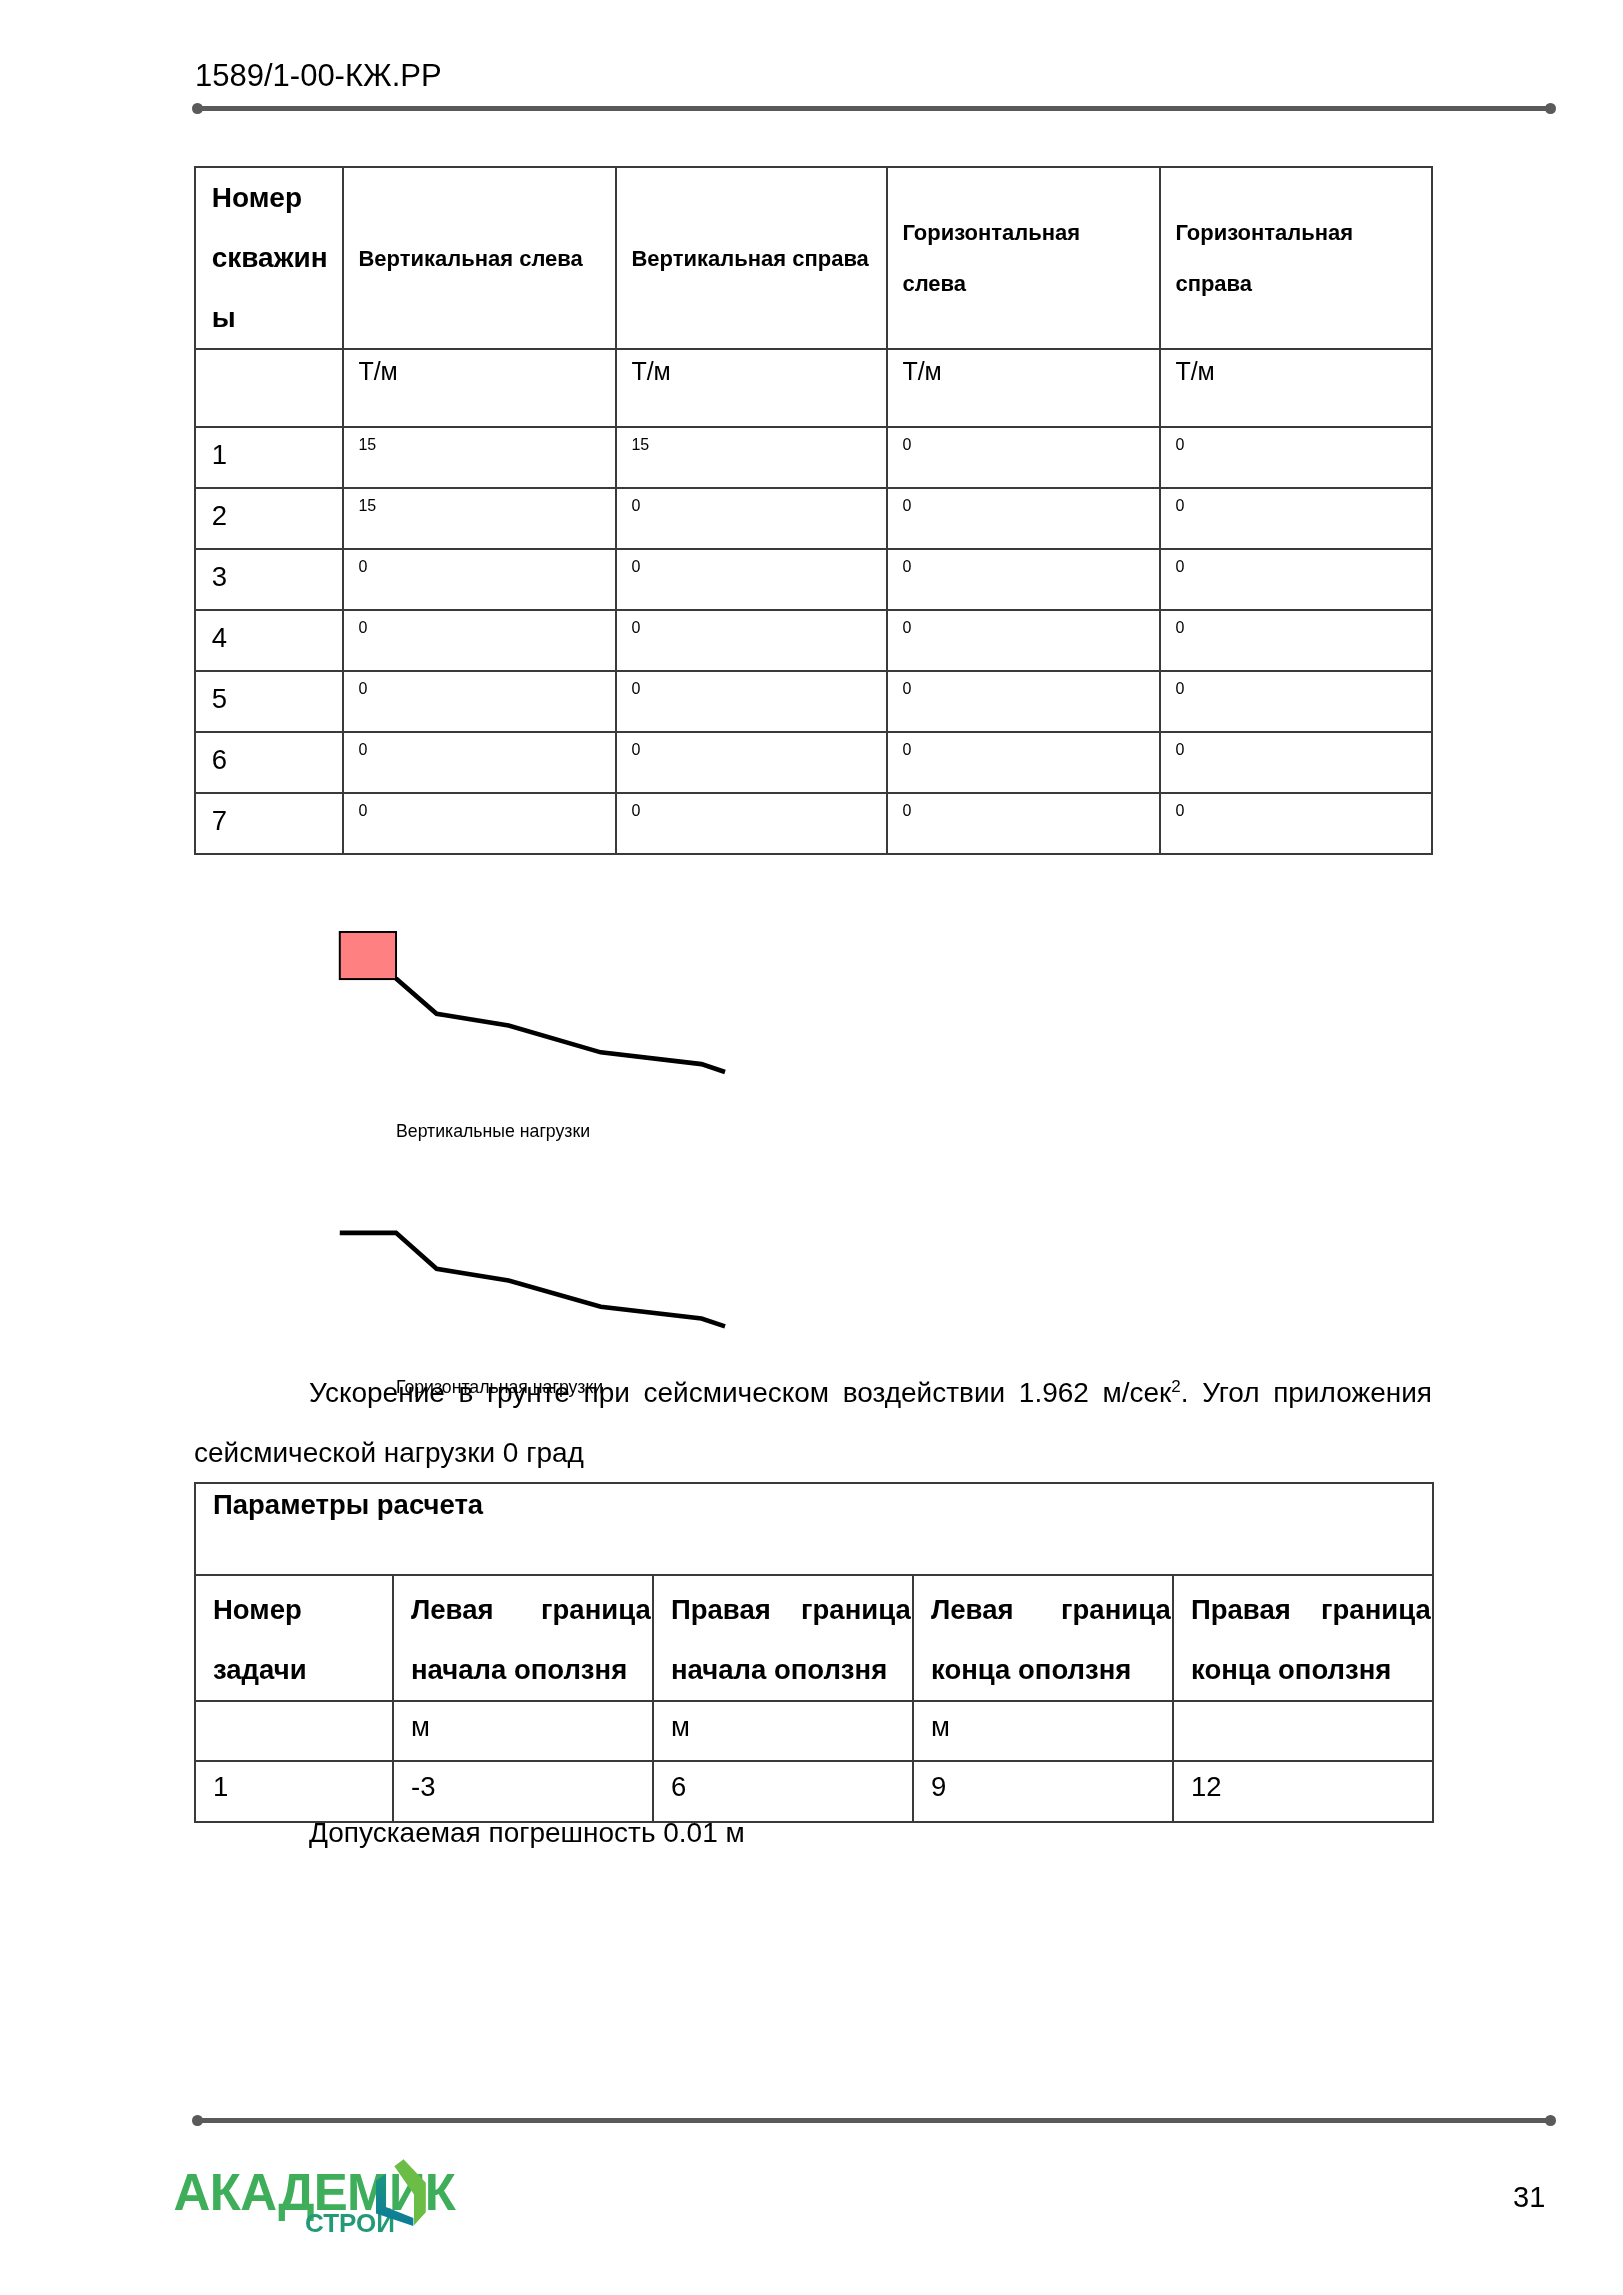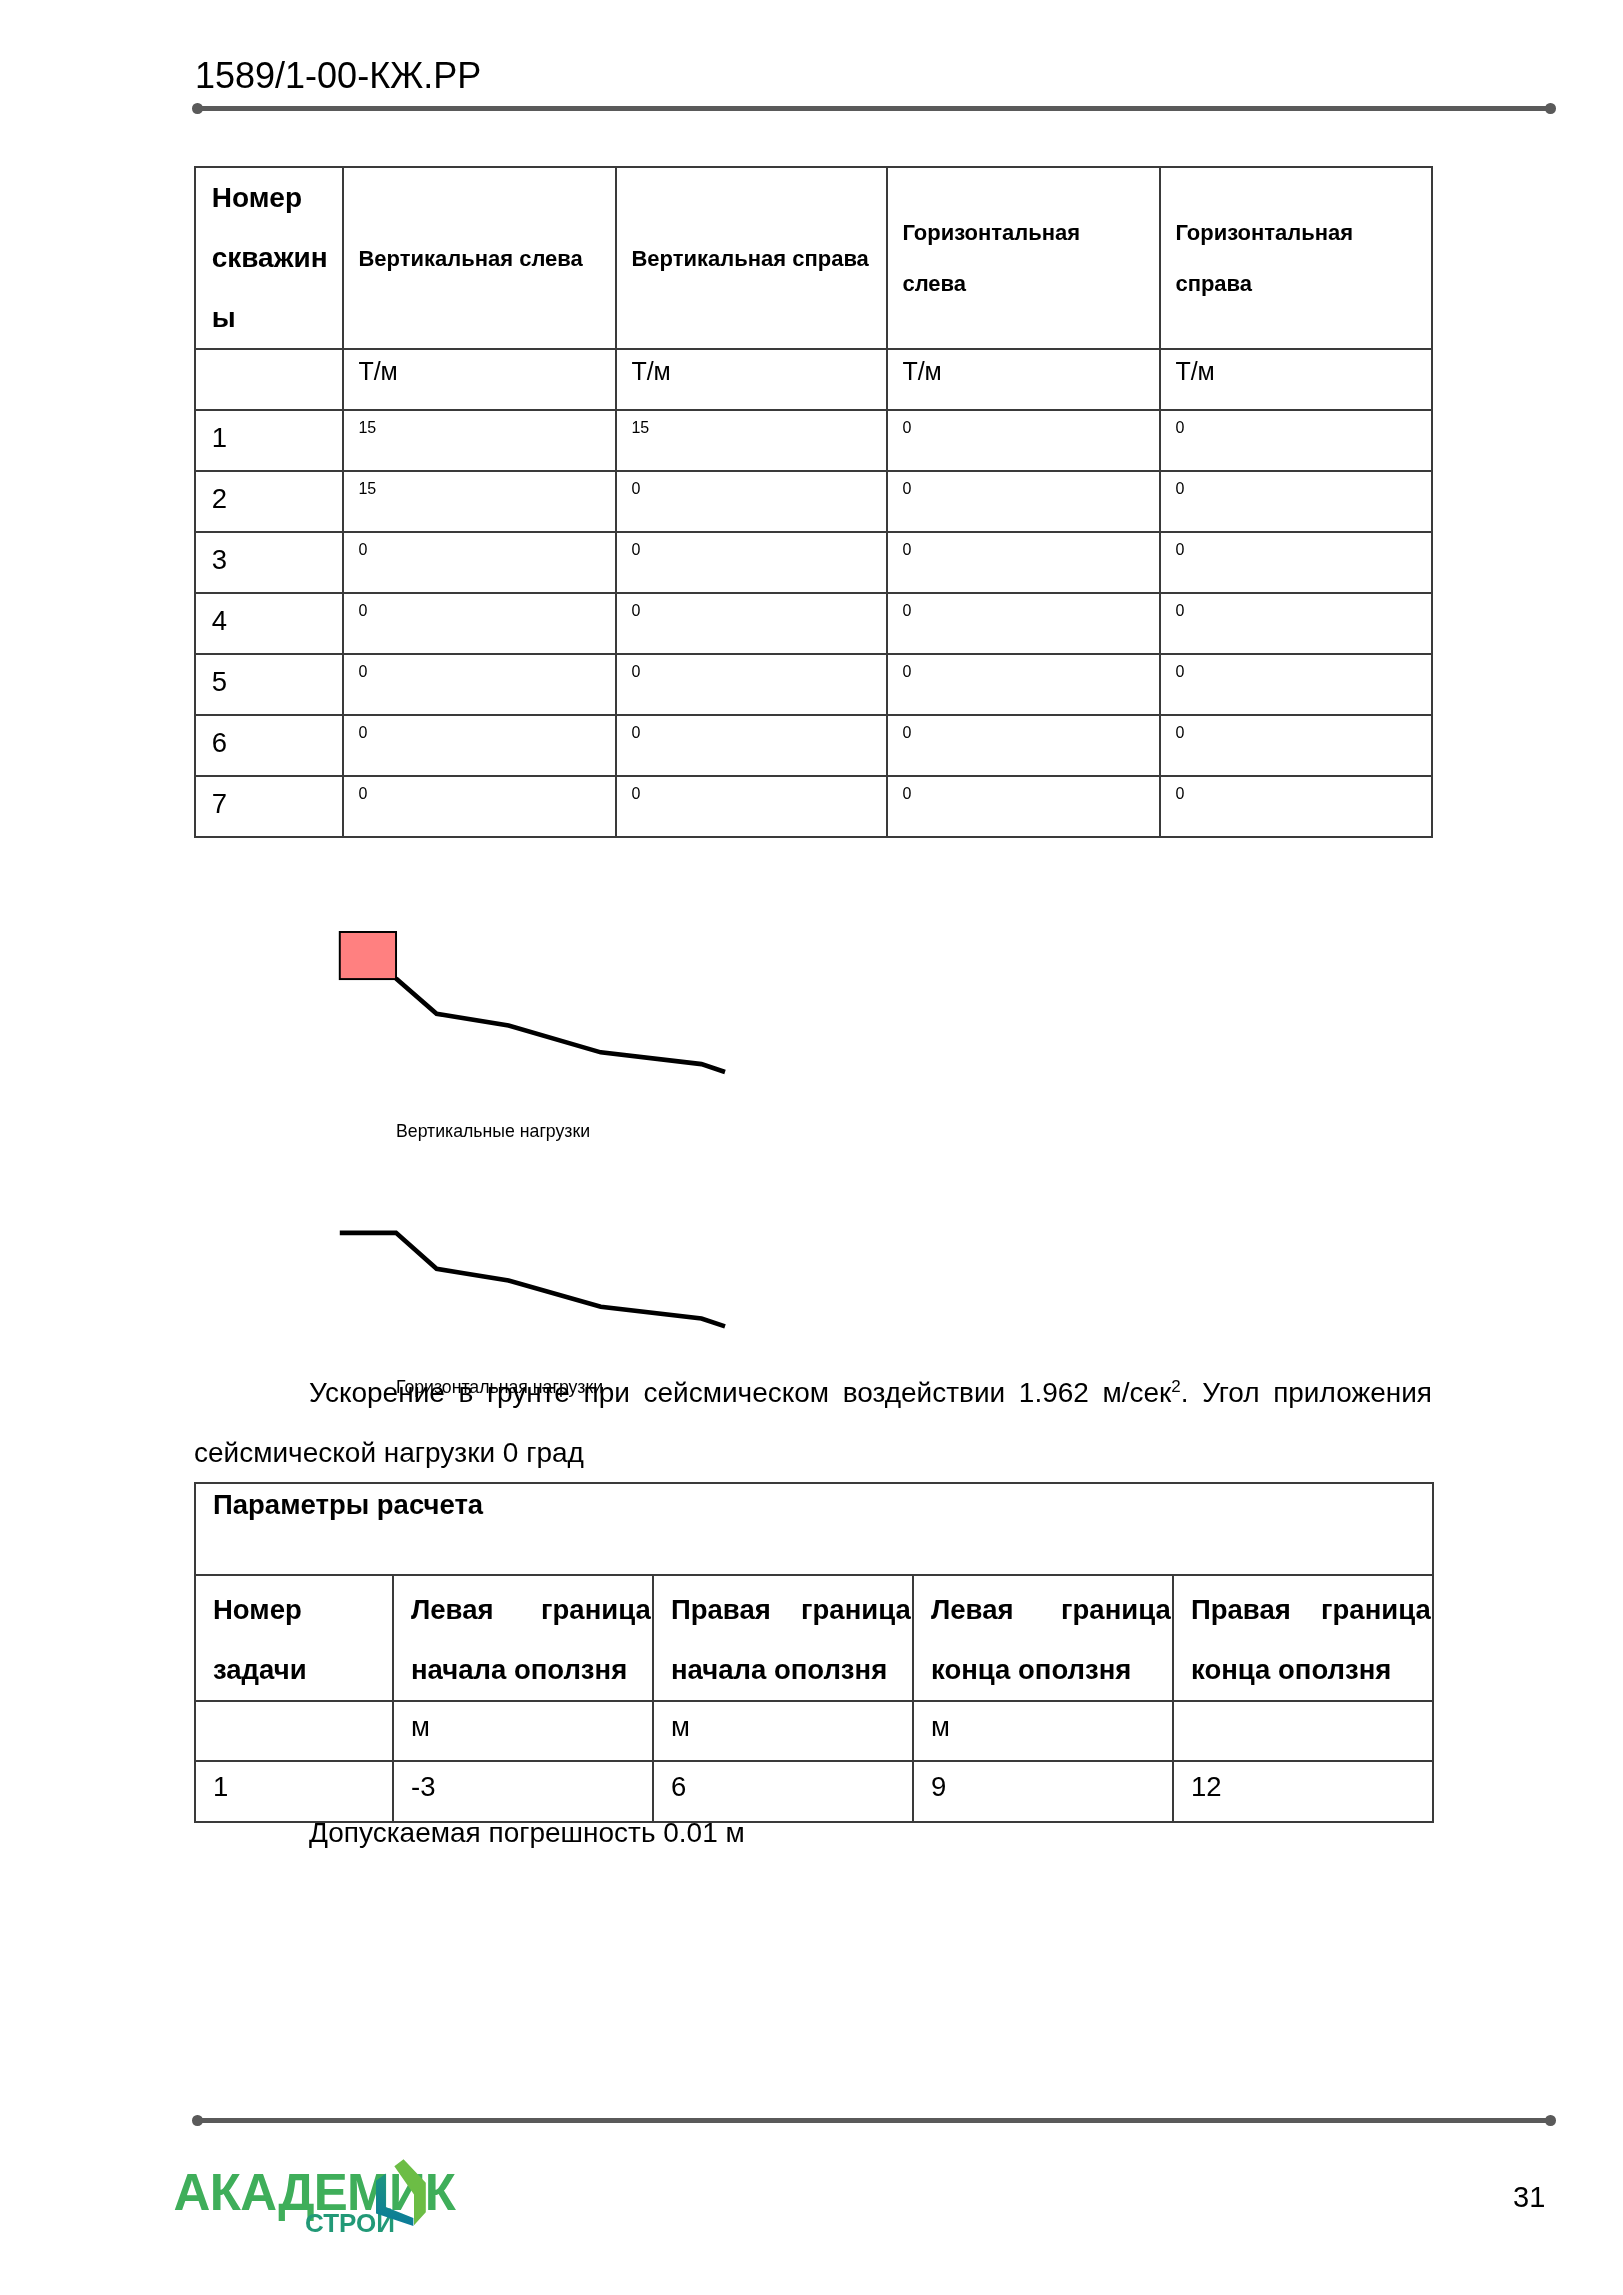--- a/index.html
+++ b/index.html
@@ -1,21 +1,21 @@
 <!DOCTYPE html>
 <html style="font-size:10.5px"><head>
 <meta charset="utf-8">
 <style>
   html, body { margin:0; padding:0; background:#ffffff; }
   body { width:1624px; height:2295px; position:relative; overflow:hidden;
          font-family:"Liberation Sans", sans-serif; color:#000; }
   .abs { position:absolute; }
   .rule { position:absolute; height:5.2px; background:#5a5a5a; border-radius:2.6px; }
   .dot { position:absolute; width:10.5px; height:10.5px; border-radius:50%; background:#5a5a5a; }
-  .doc-code { left:195px; top:58px; font-size:36px; line-height:35px; }
+  .doc-code { left:195px; top:58px; font-size:31px; line-height:35px; }
   table.grid { position:absolute; border-collapse:collapse; table-layout:fixed; }
   table.grid td { border:2px solid #3a3a3a; vertical-align:top; padding:0; box-sizing:border-box; }
   .t-title { font-weight:bold; font-size:27.5px; padding:11.8px 0 0 17px !important; }
   .hd { font-weight:bold; font-size:22px; line-height:51px; padding-left:14.4px !important; }
   .hd1 { font-weight:bold; font-size:28px; line-height:60px; padding-left:15.7px !important; }
   .unit { font-size:25px; padding:6.5px 0 0 14.4px !important; }
   .num { font-size:27.5px; padding:10.5px 0 0 15.7px !important; }
   .val { font-size:16px; padding:7.9px 0 0 14.4px !important; }
   .hd2 { font-weight:bold; font-size:27.5px; line-height:60px; padding:3.9px 0 0 17px !important; }
   .just { text-align:justify; text-align-last:justify; }
@@ -56,21 +56,21 @@
     </td>
     <td class="hd" style="vertical-align:middle;">
       <div>Горизонтальная</div>
       <div>слева</div>
     </td>
     <td class="hd" style="vertical-align:middle;">
       <div>Горизонтальная</div>
       <div>справа</div>
     </td>
   </tr>
-  <tr style="height:61px">
+  <tr style="height:78px">
     <td class="unit"></td>
     <td class="unit">Т/м</td>
     <td class="unit">Т/м</td>
     <td class="unit">Т/м</td>
     <td class="unit">Т/м</td>
   </tr>
   <tr style="height:61px">
     <td class="num">1</td>
     <td class="val">15</td>
     <td class="val">15</td>

